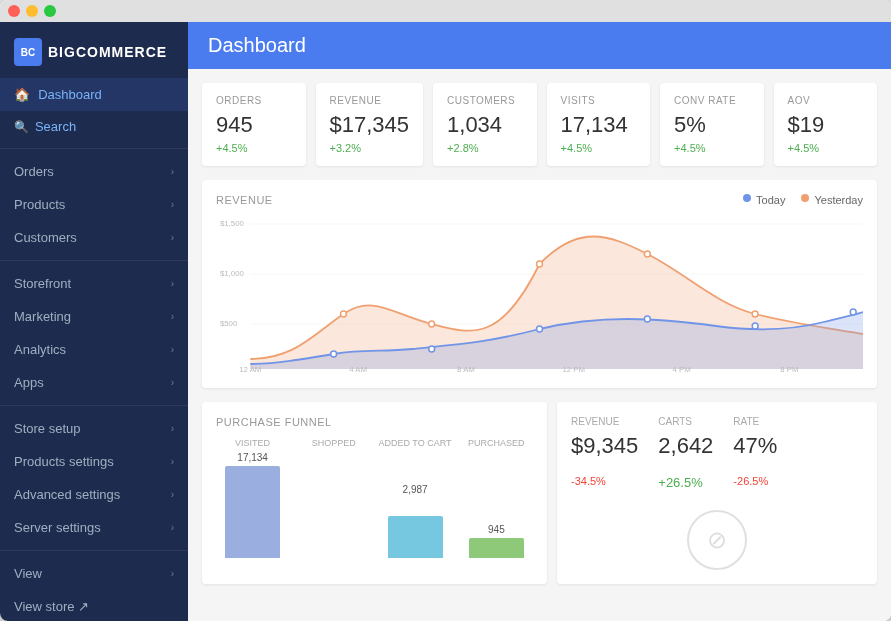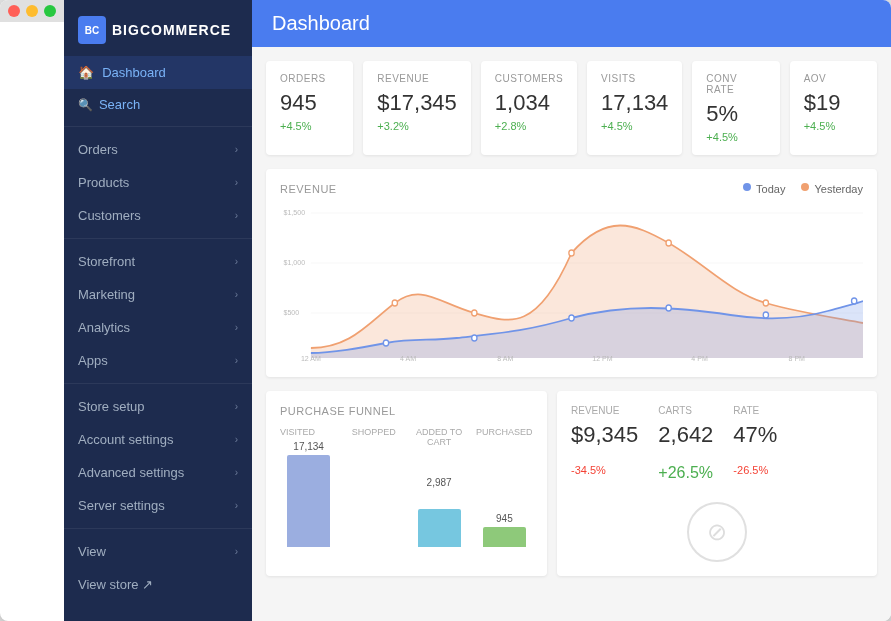--- a/index.html
+++ b/index.html
@@ -1,17 +1,17 @@
 <!DOCTYPE html>
 <html><head>
   <meta charset="utf-8">
   <style>
     * { box-sizing: border-box; margin: 0; padding: 0; }
     body { font-family: -apple-system, BlinkMacSystemFont, 'Segoe UI', sans-serif; background: #e8e8e8; display: flex; justify-content: center; align-items: center; min-height: 100vh; }
-    .window { width: 891px; height: 621px; background: #fff; border-radius: 8px; overflow: hidden; box-shadow: 0 4px 20px rgba(0,0,0,0.3); display: flex; flex-direction: row; }
+    .window { width: 891px; height: 621px; background: #fff; border-radius: 8px; overflow: hidden; box-shadow: 0 4px 20px rgba(0,0,0,0.3); display: flex; flex-direction: column; }
     .titlebar { height: 22px; background: #e0e0e0; display: flex; align-items: center; padding: 0 8px; gap: 6px; flex-shrink: 0; }
     .titlebar-dot { width: 12px; height: 12px; border-radius: 50%; }
     .dot-red { background: #ff5f57; }
     .dot-yellow { background: #febc2e; }
     .dot-green { background: #28c840; }
     .app { display: flex; flex: 1; overflow: hidden; }
     
     .sidebar { width: 188px; background: #1d2b4e; display: flex; flex-direction: column; flex-shrink: 0; overflow-y: auto; }
     .sidebar-logo { padding: 16px 14px 12px; }
     .logo-box { display: flex; align-items: center; gap: 6px; }
@@ -48,21 +48,21 @@
     .bottom-row { display: flex; gap: 10px; }
     .funnel-card { flex: 1; background: white; border-radius: 4px; padding: 14px; box-shadow: 0 1px 3px rgba(0,0,0,0.08); }
     .abandoned-card { width: 320px; background: white; border-radius: 4px; padding: 14px; box-shadow: 0 1px 3px rgba(0,0,0,0.08); }
     .section-title { font-size: 11px; color: #999; text-transform: uppercase; letter-spacing: 0.5px; margin-bottom: 10px; }
     
     .abandoned-stats { display: flex; gap: 20px; }
     .aband-stat { }
     .aband-label { font-size: 10px; color: #aaa; text-transform: uppercase; margin-bottom: 6px; }
     .aband-value { font-size: 22px; font-weight: 300; color: #333; margin-bottom: 16px; }
     .aband-change-neg { font-size: 11px; color: #f44336; }
-    .aband-change-pos { font-size: 16px; color: #4caf50; }
+    .aband-change-pos { font-size: 13px; color: #4caf50; }
     .no-data-icon { width: 60px; height: 60px; border-radius: 50%; border: 2px solid #e0e0e0; display: flex; align-items: center; justify-content: center; margin: 20px auto 0; color: #ddd; font-size: 24px; }
     .search-item { display: flex; align-items: center; gap: 6px; padding: 8px 14px; color: #7ab3f7; font-size: 13px; }
     .search-item .search-icon { font-size: 12px; }
   </style>
 </head>
 <body>
 
 <div class="window">
   <div class="titlebar">
     <div class="titlebar-dot dot-red"></div>
@@ -127,21 +127,21 @@
           <span class="nav-chevron">›</span>
         </div>
 
         <div class="sidebar-divider"></div>
 
         <div class="nav-item">
           <span class="nav-item-label">Store setup</span>
           <span class="nav-chevron">›</span>
         </div>
         <div class="nav-item">
-          <span class="nav-item-label">Account settings</span>
+          <span class="nav-item-label">Products settings</span>
           <span class="nav-chevron">›</span>
         </div>
         <div class="nav-item">
           <span class="nav-item-label">Advanced settings</span>
           <span class="nav-chevron">›</span>
         </div>
         <div class="nav-item">
           <span class="nav-item-label">Server settings</span>
           <span class="nav-chevron">›</span>
         </div>
@@ -252,33 +252,33 @@
             </svg>
           </div>
         </div>
 
         <div class="bottom-row">
 
           <div class="funnel-card">
             <div class="section-title">PURCHASE FUNNEL</div>
             <div style="display:flex; gap:8px; align-items:flex-end; height:120px;">
 
-              <div style="flex:1; display:flex; flex-direction:column; height:100%;">
+              <div style="flex:1; display:flex; flex-direction:column; align-items:center; height:100%;">
                 <div style="font-size:9px; color:#aaa; text-transform:uppercase; margin-bottom:4px;">VISITED</div>
                 <div style="flex:1; display:flex; flex-direction:column; justify-content:flex-end; width:100%; align-items:center;">
                   <div style="font-size:10px; color:#555; margin-bottom:3px;">17,134</div>
                   <div style="width:75%; height:100%; background:#9baee0; border-radius:2px 2px 0 0;"></div>
                 </div>
               </div>
 
               <div style="flex:1; display:flex; flex-direction:column; align-items:center; height:100%;">
                 <div style="font-size:9px; color:#aaa; text-transform:uppercase; margin-bottom:4px;">SHOPPED</div>
               </div>
 
-              <div style="flex:1; display:flex; flex-direction:column; align-items:flex-end; height:100%;">
+              <div style="flex:1; display:flex; flex-direction:column; align-items:flex-start; height:100%;">
                 <div style="font-size:9px; color:#aaa; text-transform:uppercase; margin-bottom:4px; text-align:center;">ADDED TO CART</div>
                 <div style="flex:1; display:flex; flex-direction:column; justify-content:flex-end; width:100%; align-items:center;gap:18px;">
                   <div style="font-size:10px; color:#555; margin-bottom:3px;">2,987</div>
                   <div style="width:75%; height:40%; background:#76c7e0; border-radius:2px 2px 0 0;"></div>
                 </div>
               </div>
 
               <div style="flex:1; display:flex; flex-direction:column; align-items:center; height:100%;">
                 <div style="font-size:9px; color:#aaa; text-transform:uppercase; margin-bottom:12px;">PURCHASED</div>
                 <div style="flex:1; display:flex; flex-direction:column; justify-content:flex-end; width:100%; align-items:center;">

